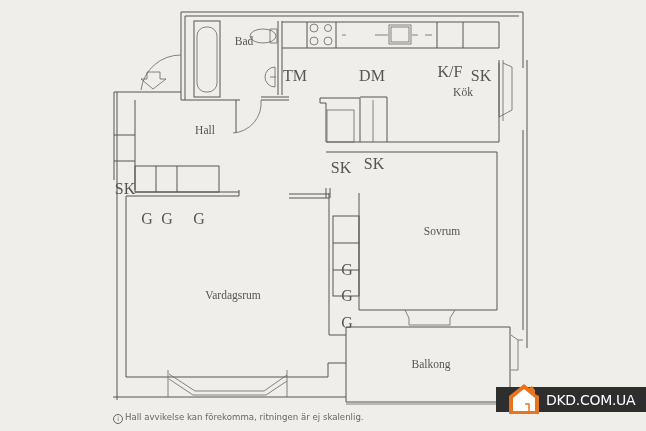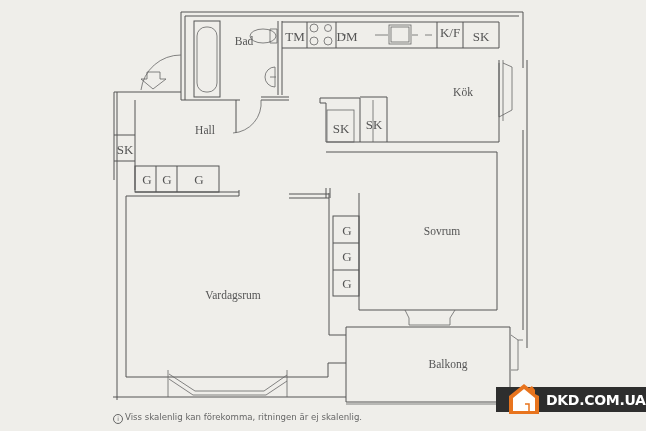--- a/index.html
+++ b/index.html
@@ -11,35 +11,35 @@
     }
     #plan { position: absolute; left: 0; top: 0; width: 646px; height: 431px; }
     .w { stroke: #555; stroke-width: 1; fill: none; }
     .wt { stroke: #666; stroke-width: 0.8; fill: none; }
     .lbl {
       position: absolute; color: #555; font-size: 11.5px;
       font-family: "Liberation Serif", "DejaVu Serif", serif;
       white-space: nowrap; transform: translate(-50%, -50%);
       line-height: 1;
     }
-    .sm { font-size: 13px; }
+    .sm { font-size: 16px; margin-top: 40px; }
     .footer {
       position: absolute; left: 113px; top: 412px;
       font-family: "DejaVu Sans", sans-serif; font-size: 8.6px; color: #666;
       white-space: nowrap;
     }
     .footer .info { display: inline-block; width: 8px; height: 8px; border: 1px solid #666; border-radius: 50%;
       font-size: 6px; line-height: 8px; text-align: center; margin-right: 2px; vertical-align: -1px; }
     .brand {
       position: absolute; left: 496px; top: 387px; width: 150px; height: 25px;
       background: #2e2e2e; 
     }
     .brand-text {
       position: absolute; left: 546px; top: 392px;
-      font-family: "DejaVu Sans", sans-serif; font-weight: bold; font-size: 14px; color: #fff;
+      font-family: "DejaVu Sans", sans-serif; font-weight: normal; font-size: 14px; color: #fff;
       letter-spacing: -0.3px; white-space: nowrap;
     }
     .brand-logo { position: absolute; left: 505px; top: 380px; width: 38px; height: 38px; }
   </style>
 </head>
 <body>
 
 <svg id="plan" viewBox="0 0 646 431" xmlns="http://www.w3.org/2000/svg">
 
   <g>
@@ -110,38 +110,38 @@
     <path class="wt" d="M346 404 H508"></path>
     <path class="wt" d="M511 335 L518 340 V370 H511 M518 340 H523"></path>
   </g>
 </svg>
 
 <div class="lbl" style="left:244px;top:42px">Bad</div>
 <div class="lbl" style="left:463px;top:93px">Kök</div>
 <div class="lbl" style="left:205px;top:131px">Hall</div>
 <div class="lbl" style="left:233px;top:296px">Vardagsrum</div>
 <div class="lbl" style="left:442px;top:232px">Sovrum</div>
-<div class="lbl" style="left:448px;top:365px">Balkong</div>
+<div class="lbl" style="left:431px;top:365px">Balkong</div>
 
 <div class="lbl sm" style="left:295px;top:36px">TM</div>
-<div class="lbl sm" style="left:347px;top:36px">DM</div>
+<div class="lbl sm" style="left:372px;top:36px">DM</div>
 <div class="lbl sm" style="left:450px;top:32px">K/F</div>
 <div class="lbl sm" style="left:481px;top:36px">SK</div>
 <div class="lbl sm" style="left:341px;top:128px">SK</div>
 <div class="lbl sm" style="left:374px;top:124px">SK</div>
 <div class="lbl sm" style="left:125px;top:149px">SK</div>
 <div class="lbl sm" style="left:147px;top:179px">G</div>
 <div class="lbl sm" style="left:167px;top:179px">G</div>
 <div class="lbl sm" style="left:199px;top:179px">G</div>
 <div class="lbl sm" style="left:347px;top:230px">G</div>
 <div class="lbl sm" style="left:347px;top:256px">G</div>
 <div class="lbl sm" style="left:347px;top:283px">G</div>
 
 <div class="footer">
-  <span class="info">i</span><span>Viss skalenlig kan förekomma, ritningen är ej skalenlig.</span>
+  <span class="info">i</span><span>Hall avvikelse kan förekomma, ritningen är ej skalenlig.</span>
 </div>
 
 <div class="brand"></div>
 <svg class="brand-logo" viewBox="0 0 38 38">
   <path d="M4 16 L19 4 L24 8 L27 6 L30 10 L30 14 L34 16 V34 H4 Z" fill="#e8741e"></path>
   <path d="M8 18 L19 9 L30 18 V31 H8 Z" fill="#fff"></path>
   <path d="M20 24 H24 V31" stroke="#e8741e" stroke-width="1.5" fill="none"></path>
 </svg>
 <div class="brand-text">DKD.COM.UA</div>
 

